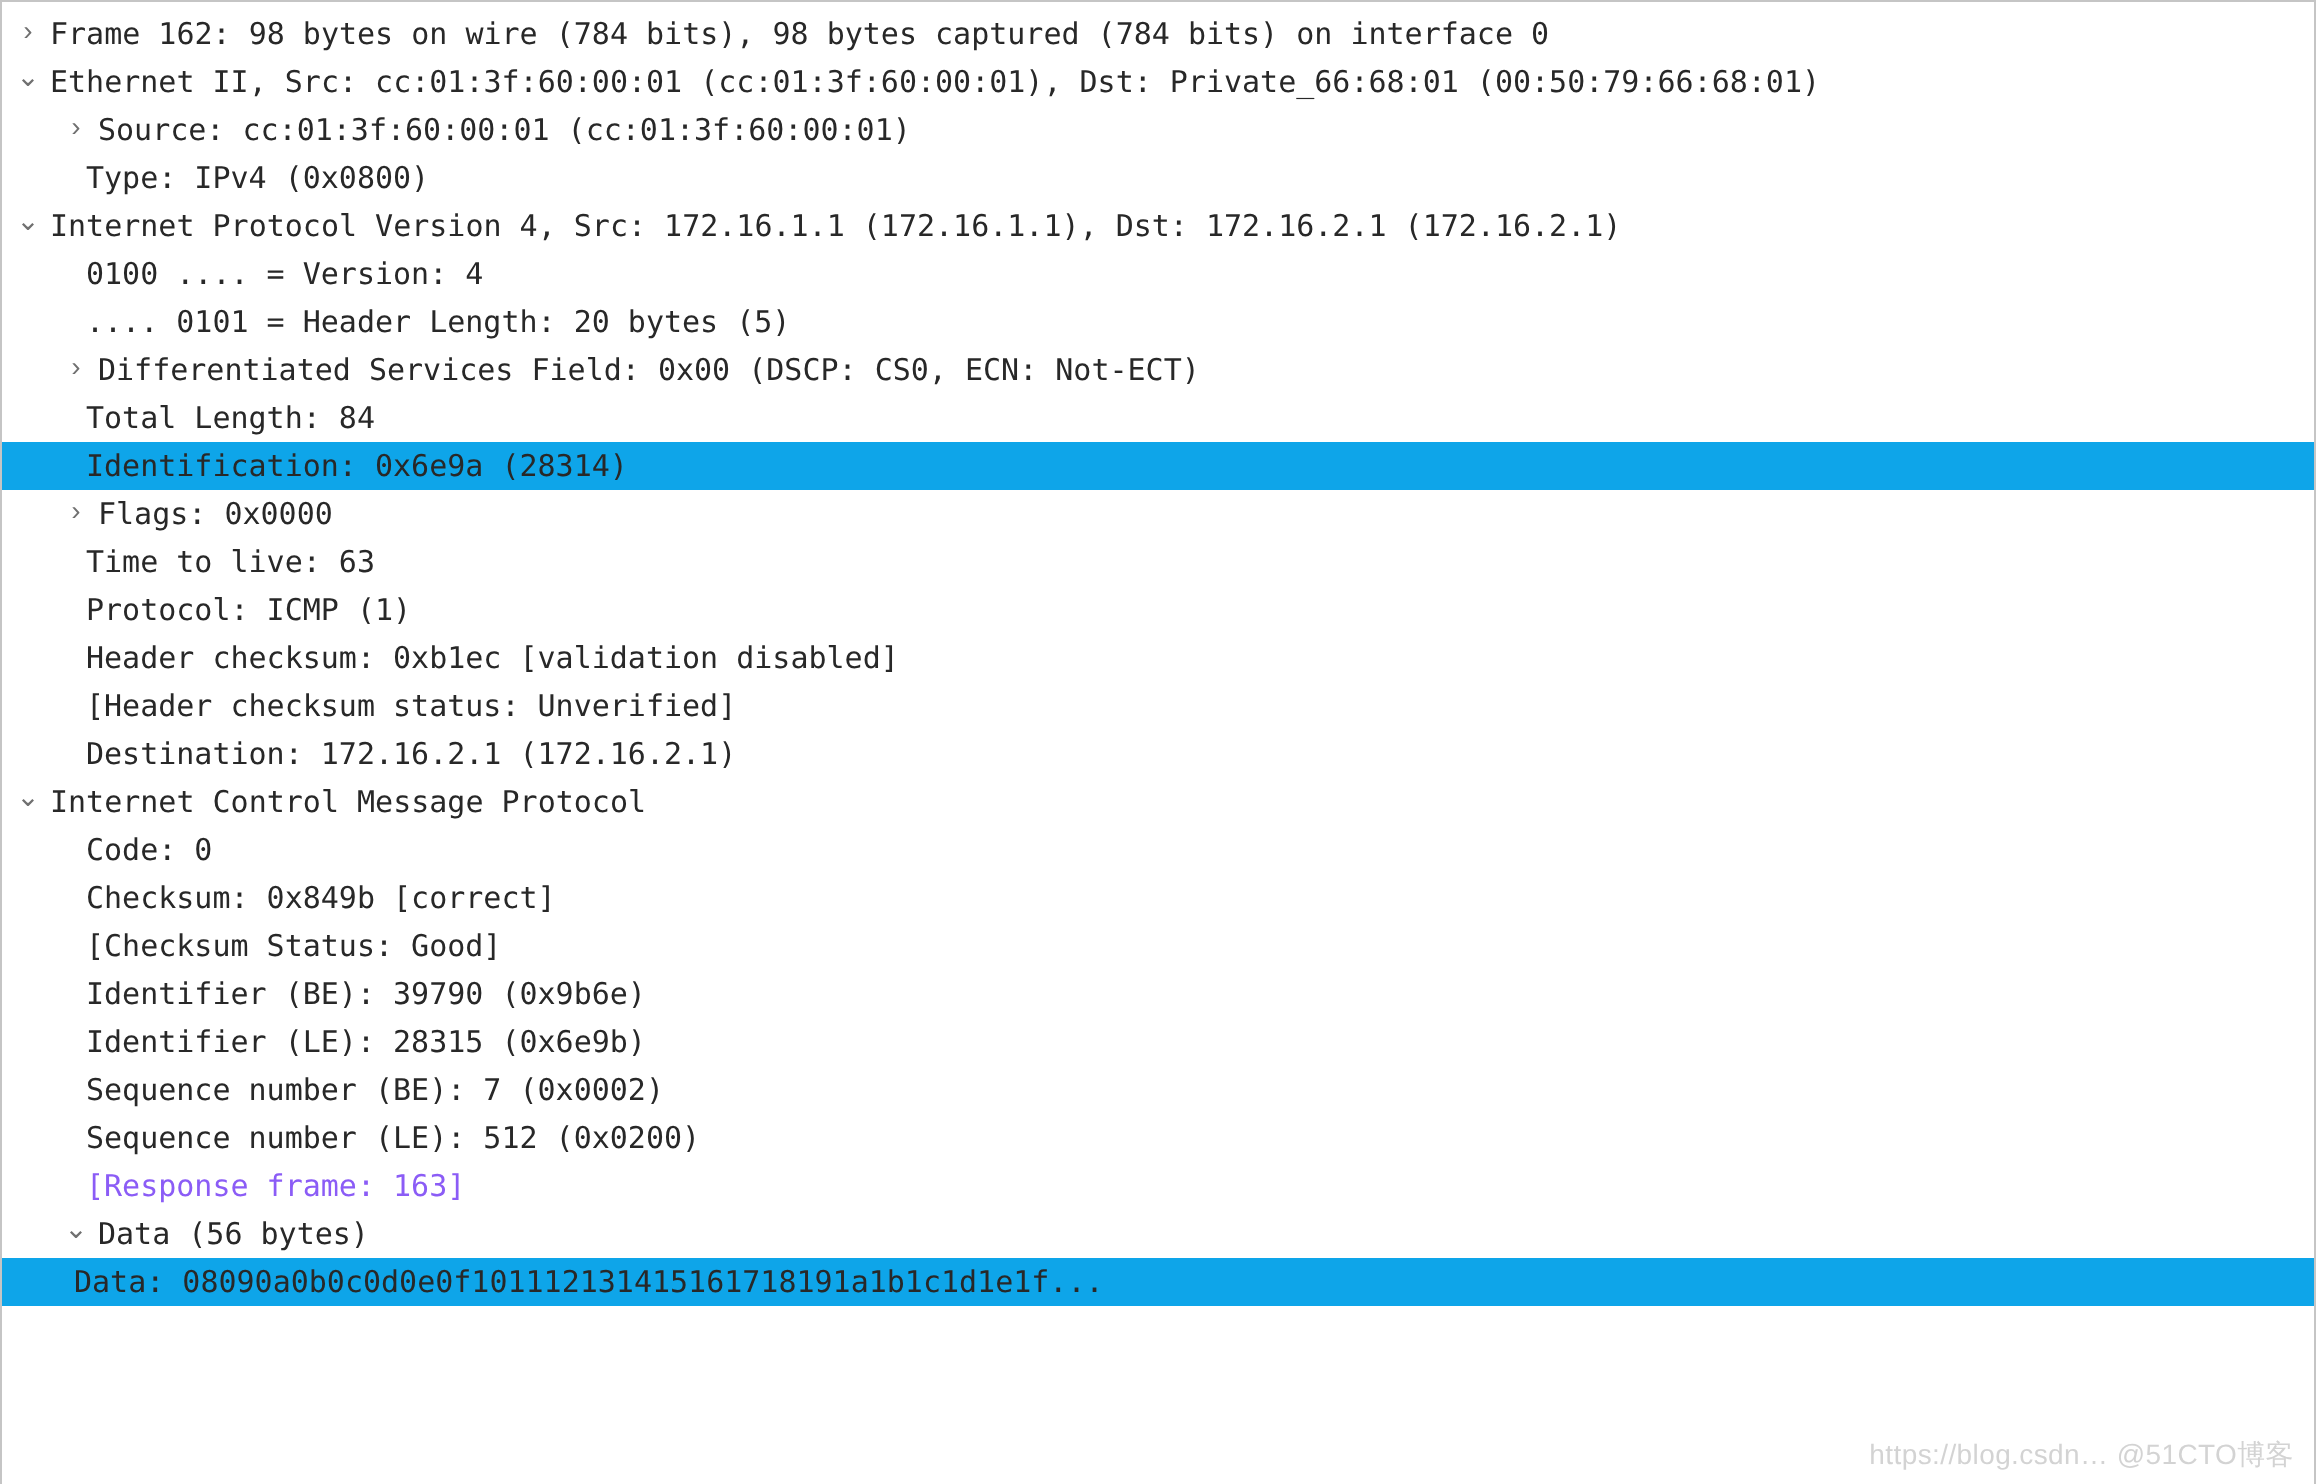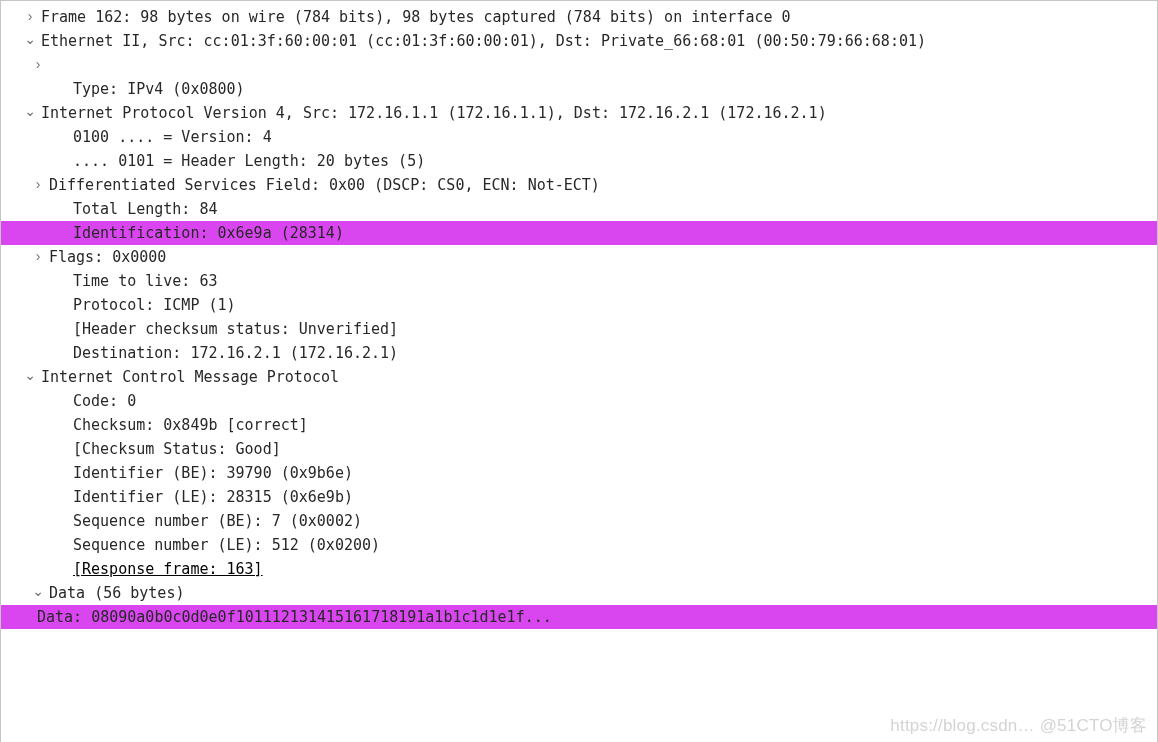--- a/index.html
+++ b/index.html
@@ -33,57 +33,57 @@
     width: 14px;
     text-align: center;
     font-size: 11px;
     color: #707070;
     font-family: sans-serif;
     position: relative;
   }
   .toggle.open::before { content: "⌄"; position: relative; top: -2px; font-size: 14px; }
   .toggle.closed::before { content: "›"; position: relative; top: -1px; font-size: 14px; }
   .highlight {
-    background: #d946ef;
+    background: #0ea5e9;
   }
   .link {
-    color: #000000;
-    text-decoration: underline;
+    color: #8b5cf6;
   }
-  .lv0 { padding-left: 6px; margin-left: 16px; }
+  .lv0 { padding-left: 6px; }
   .lv1 { padding-left: 30px; }
-  .lv2 { padding-left: 68px; }
+  .lv2 { padding-left: 38px; }
   .lv3 { padding-left: 32px; }
   .text { padding-left: 4px; }
   .watermark {
     position: absolute;
     right: 10px;
     bottom: 8px;
     color: rgba(130,130,130,0.35);
-    font-size: 17px;
+    font-size: 14px;
     font-family: sans-serif;
     letter-spacing: 0.2px;
   }
 </style>
 </head>
 <body>
 
 <div class="packet-details">
 
   <div class="row lv0">
     <span class="toggle closed"></span>
     <span class="text">Frame 162: 98 bytes on wire (784 bits), 98 bytes captured (784 bits) on interface 0</span>
   </div>
 
   <div class="row lv0">
     <span class="toggle open"></span>
     <span class="text">Ethernet II, Src: cc:01:3f:60:00:01 (cc:01:3f:60:00:01), Dst: Private_66:68:01 (00:50:79:66:68:01)</span>
   </div>
   <div class="row lv1">
     <span class="toggle closed"></span>
+    <span class="text">Source: cc:01:3f:60:00:01 (cc:01:3f:60:00:01)</span>
   </div>
   <div class="row lv2">
     <span class="text">Type: IPv4 (0x0800)</span>
   </div>
 
   <div class="row lv0">
     <span class="toggle open"></span>
     <span class="text">Internet Protocol Version 4, Src: 172.16.1.1 (172.16.1.1), Dst: 172.16.2.1 (172.16.2.1)</span>
   </div>
   <div class="row lv2">
@@ -104,20 +104,23 @@
   </div>
   <div class="row lv1">
     <span class="toggle closed"></span>
     <span class="text">Flags: 0x0000</span>
   </div>
   <div class="row lv2">
     <span class="text">Time to live: 63</span>
   </div>
   <div class="row lv2">
     <span class="text">Protocol: ICMP (1)</span>
+  </div>
+  <div class="row lv2">
+    <span class="text">Header checksum: 0xb1ec [validation disabled]</span>
   </div>
   <div class="row lv2">
     <span class="text">[Header checksum status: Unverified]</span>
   </div>
   <div class="row lv2">
     <span class="text">Destination: 172.16.2.1 (172.16.2.1)</span>
   </div>
 
   <div class="row lv0">
     <span class="toggle open"></span>

